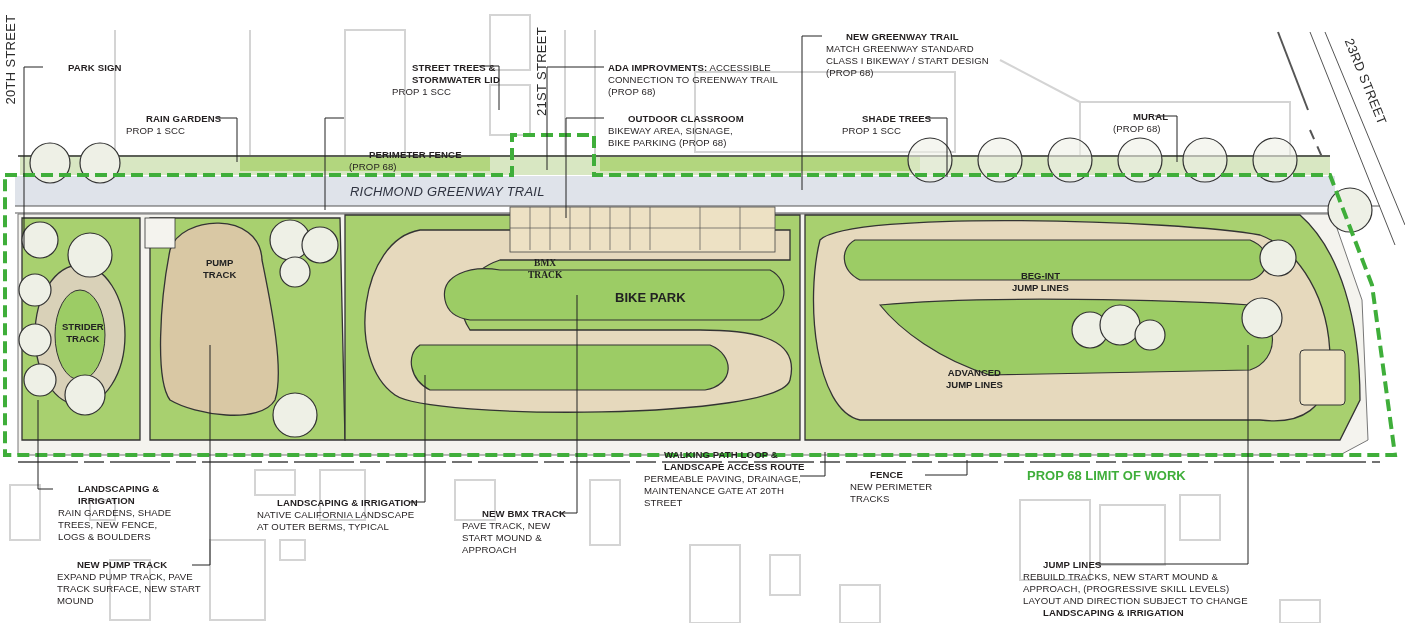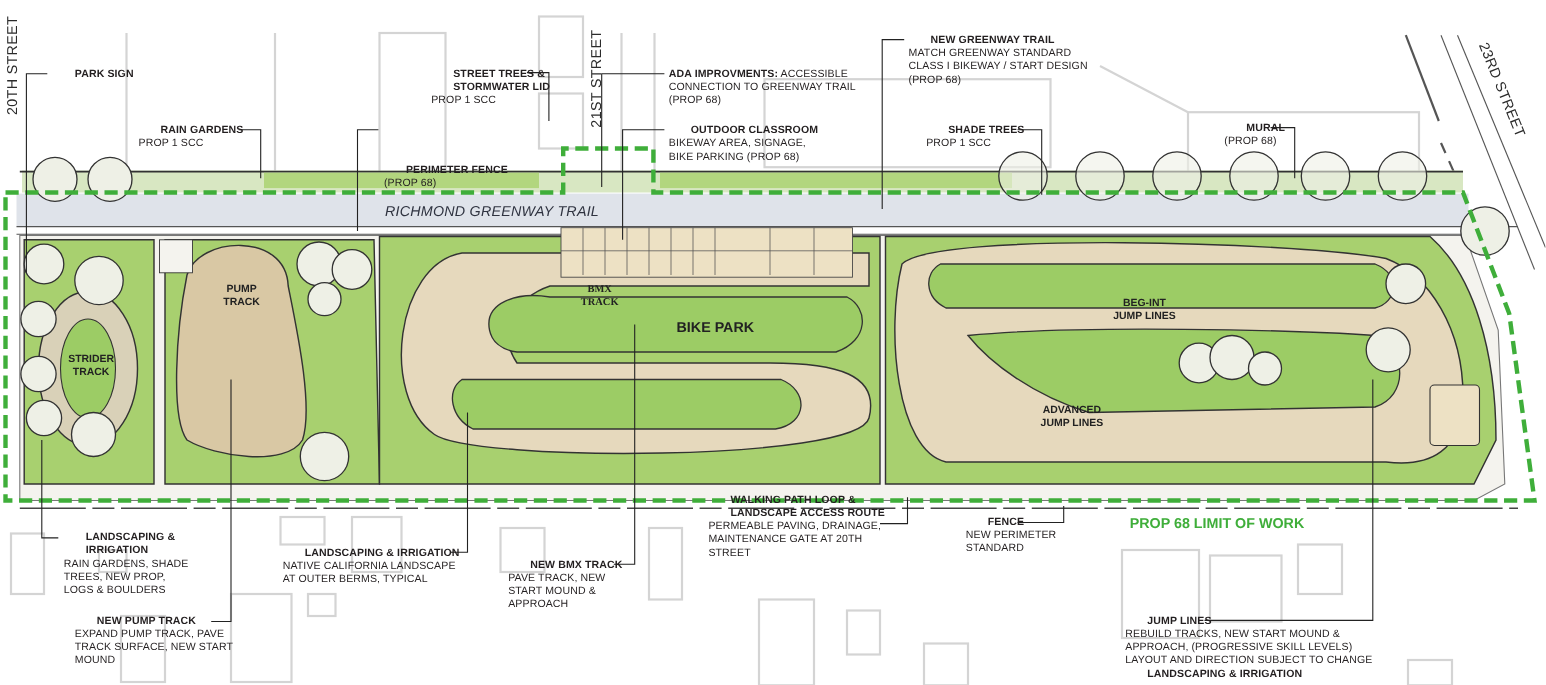--- a/index.html
+++ b/index.html
@@ -232,24 +232,24 @@
 </div>
 <div class="lbl" style="left:1113px; top:111px;">
   <span class="t">MURAL</span>
   <span class="d">(PROP 68)</span>
 </div>
 
 <div class="lbl" style="left:58px; top:483px;">
   <span class="t">LANDSCAPING &amp;</span>
   <span class="t">IRRIGATION</span>
   <span class="d">RAIN GARDENS, SHADE</span>
-  <span class="d">TREES, NEW PROP,</span>
+  <span class="d">TREES, NEW FENCE,</span>
   <span class="d">LOGS &amp; BOULDERS</span>
 </div>
-<div class="lbl" style="left:57px; top:559px;margin-left:11px;">
+<div class="lbl" style="left:57px; top:559px;">
   <span class="t">NEW PUMP TRACK</span>
   <span class="d">EXPAND PUMP TRACK, PAVE</span>
   <span class="d">TRACK SURFACE, NEW START</span>
   <span class="d">MOUND</span>
 </div>
 <div class="lbl" style="left:257px; top:497px;">
   <span class="t">LANDSCAPING &amp; IRRIGATION</span>
   <span class="d">NATIVE CALIFORNIA LANDSCAPE</span>
   <span class="d">AT OUTER BERMS, TYPICAL</span>
 </div>
@@ -259,24 +259,24 @@
   <span class="d">START MOUND &amp;</span>
   <span class="d">APPROACH</span>
 </div>
 <div class="lbl" style="left:644px; top:449px;">
   <span class="t">WALKING PATH LOOP &amp;</span>
   <span class="t">LANDSCAPE ACCESS ROUTE</span>
   <span class="d">PERMEABLE PAVING, DRAINAGE,</span>
   <span class="d">MAINTENANCE GATE AT 20TH</span>
   <span class="d">STREET</span>
 </div>
-<div class="lbl" style="left:878px; top:469px;">
+<div class="lbl" style="left:850px; top:469px;">
   <span class="t">FENCE</span>
   <span class="d">NEW PERIMETER</span>
-  <span class="d">STANDARD</span>
+  <span class="d">TRACKS</span>
 </div>
 <div class="lbl" style="left:1023px; top:559px;">
   <span class="t">JUMP LINES</span>
   <span class="d">REBUILD TRACKS, NEW START MOUND &amp;</span>
   <span class="d">APPROACH, (PROGRESSIVE SKILL LEVELS)</span>
   <span class="d">LAYOUT AND DIRECTION SUBJECT TO CHANGE</span>
   <span class="t">LANDSCAPING &amp; IRRIGATION</span>
 </div>
 
 </body></html>

